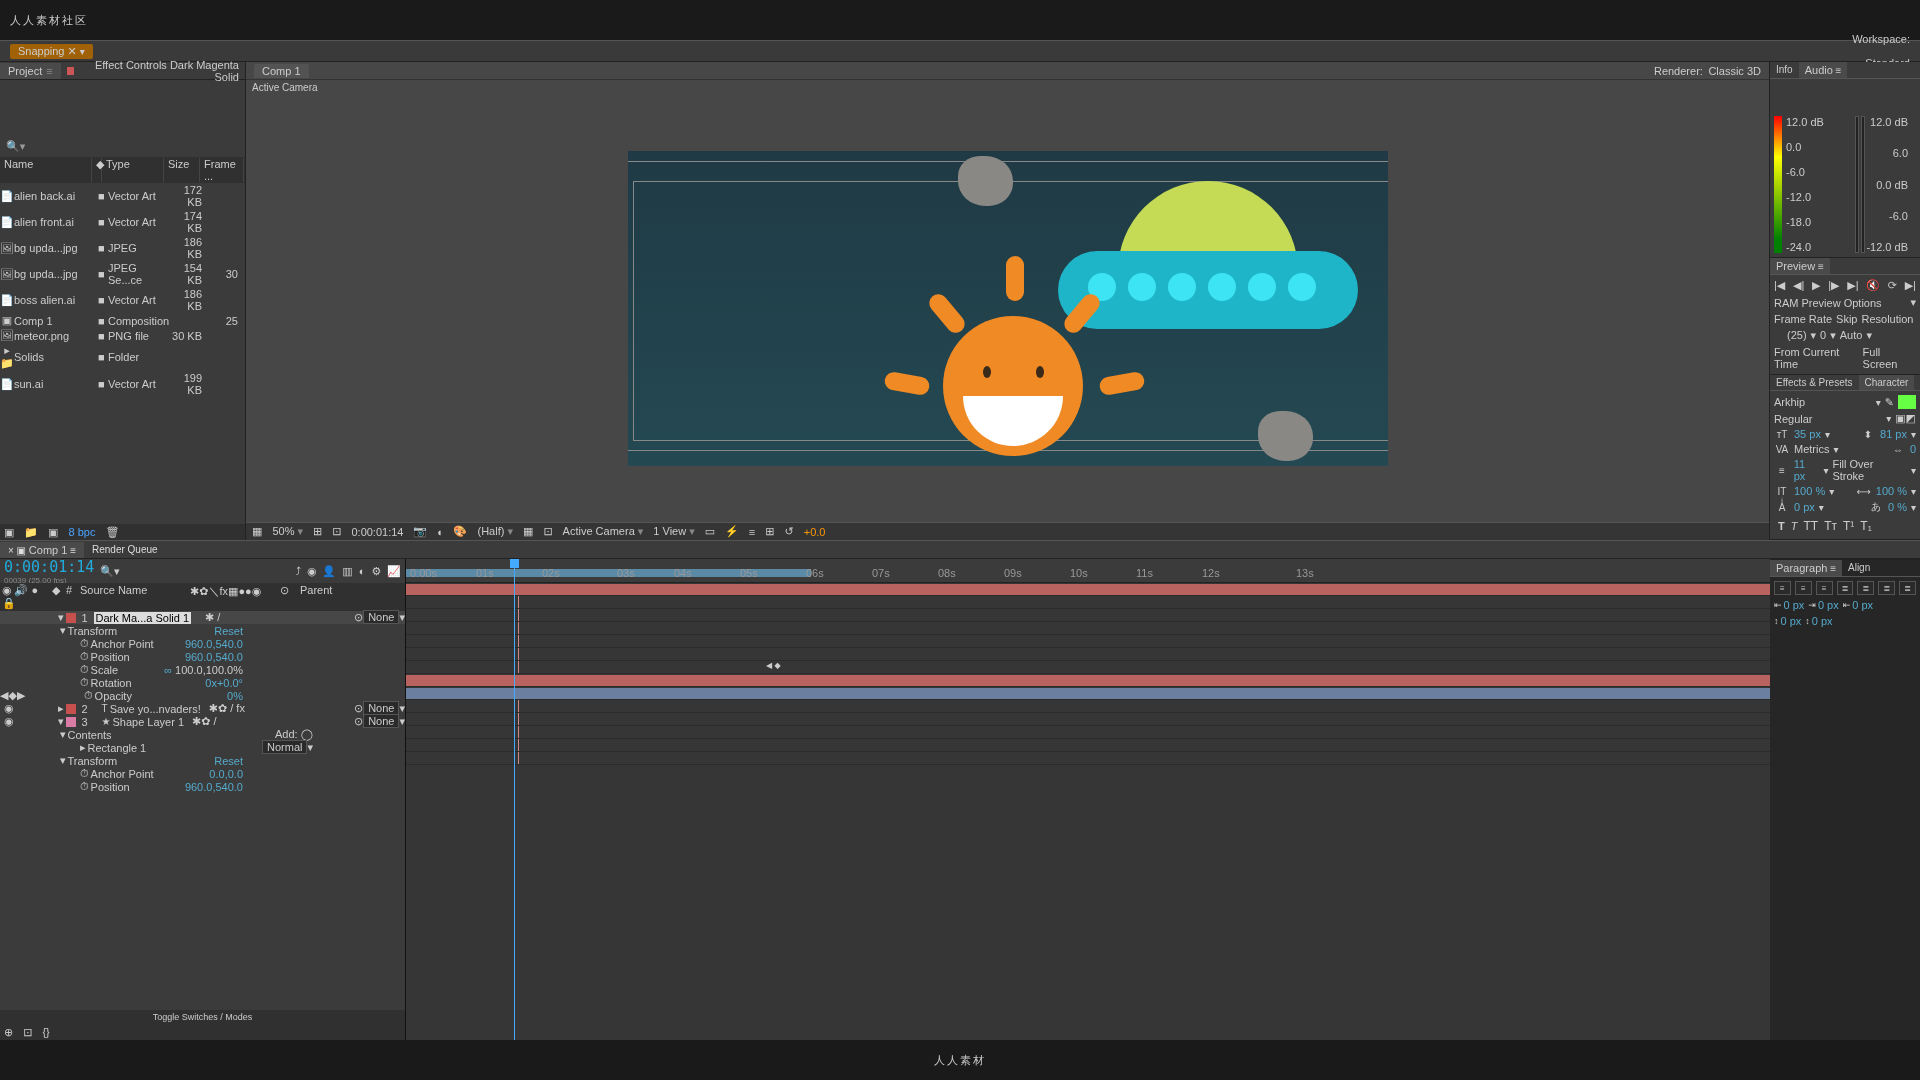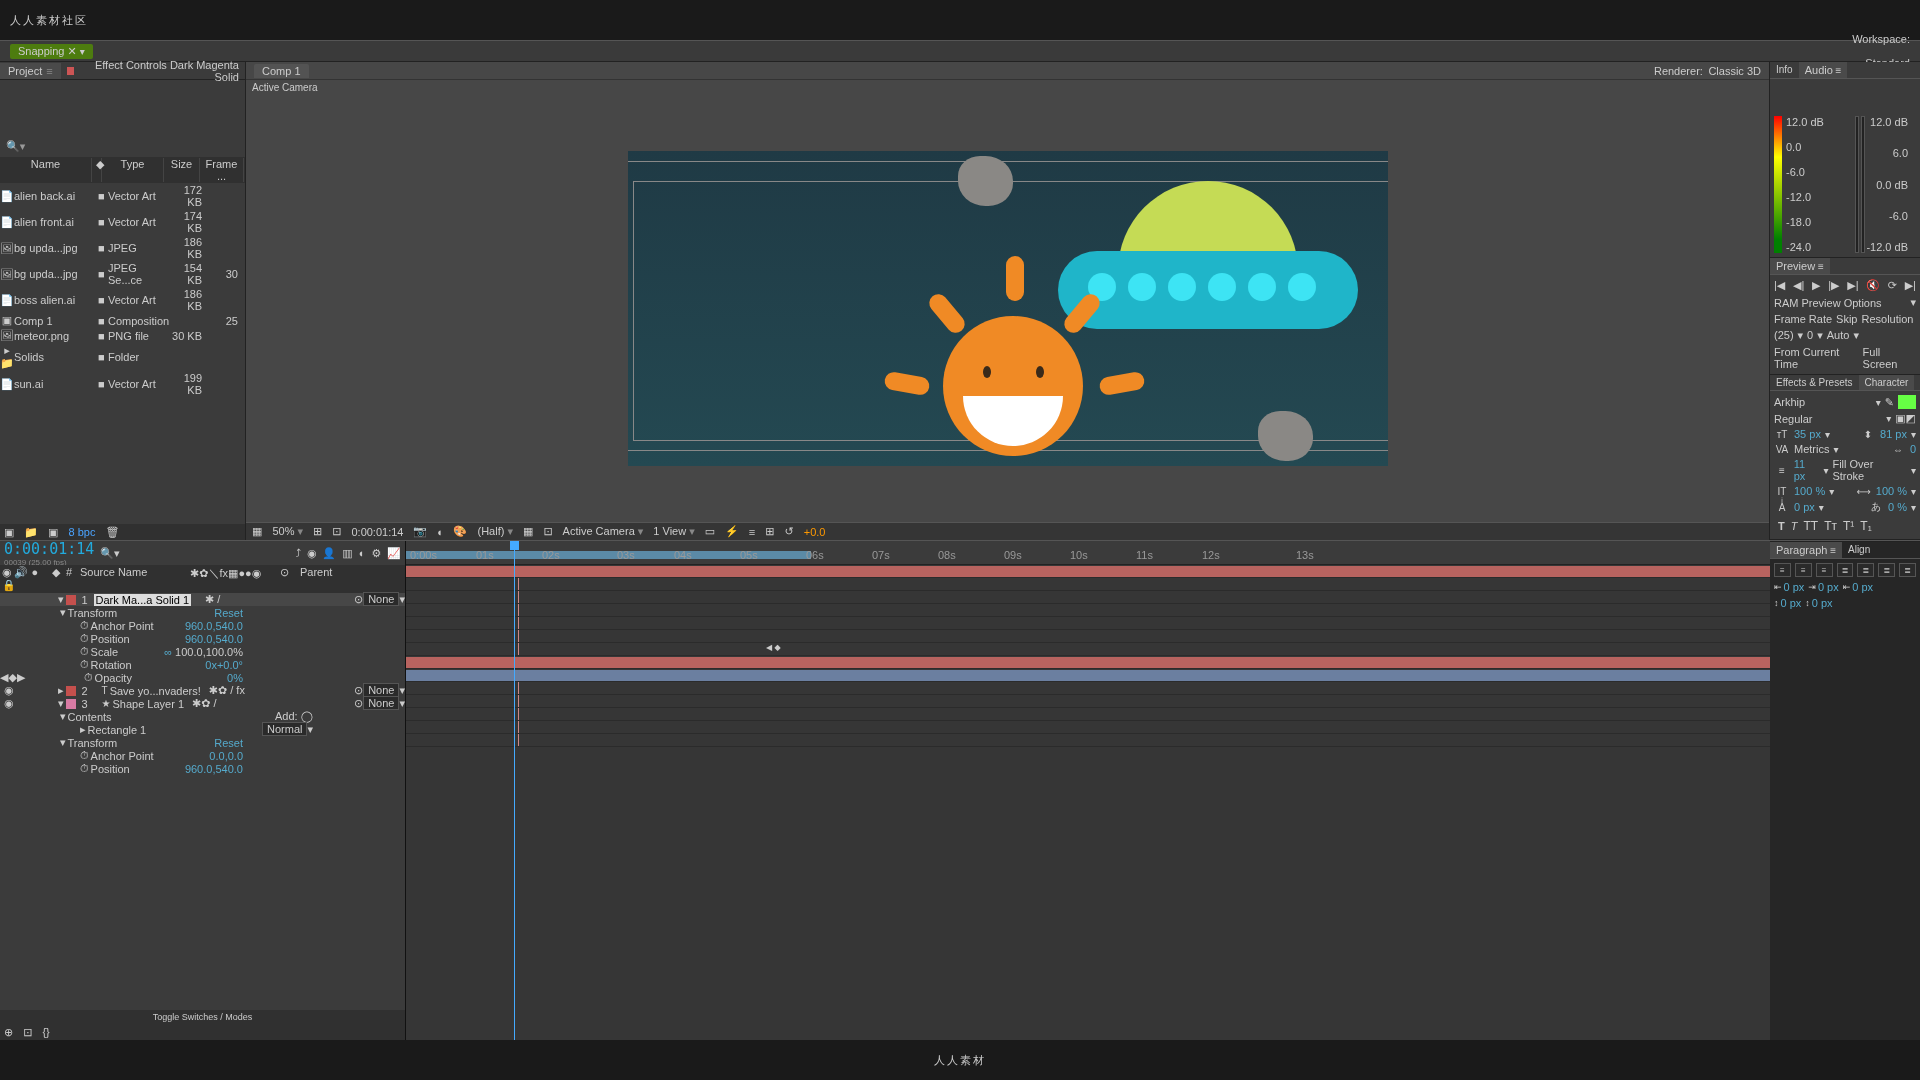--- a/index.html
+++ b/index.html
@@ -5,35 +5,35 @@
 * { margin:0; padding:0; box-sizing:border-box; font-family:"Segoe UI",Arial,sans-serif; font-size:11px; color:#ccc; user-select:none; }
 body { background:#262626; width:1920px; height:1080px; overflow:hidden; position:relative; }
 .row { display:flex; align-items:flex-end;flex-direction:column; }
 .col { display:flex; flex-direction:column; }
 
 
 .wm-bar { height:40px; background:#1a1a1a; display:flex; align-items:center; padding:0 10px; color:#888; font-size:18px; letter-spacing:2px; }
 
 
 .top-tool { height:22px; background:#3a3a3a; border-top:1px solid #555; border-bottom:1px solid #222; display:flex; align-items:center; gap:8px; padding:0 10px; }
-.tool-pill { padding:1px 8px; background:#4d7c0f; border-radius:2px; font-size:10px; display:flex; align-items:center; gap:3px;}
+.tool-pill { padding:1px 8px; background:#a16207; border-radius:2px; font-size:10px; display:flex; align-items:center; gap:3px;}
 
 
 .main { display:flex; height:478px; }
 .left-panel { width:246px; border-right:1px solid #222; display:flex; flex-direction:column; background:#3b3b3b;}
 .panel-tab-bar { height:18px; background:#3b3b3b; display:flex; align-items:center; border-bottom:1px solid #222;text-align:right; }
 .panel-tab { padding:2px 8px; font-size:10px; color:#ddd; }
 .panel-tab.active { background:#4a4a4a; }
 .panel-tab .menu-i { margin-left:4px; color:#888;}
 .panel-sub { padding:2px 6px; font-size:10px; color:#aaa; border-bottom:1px solid #2a2a2a; display:flex; align-items:center; gap:6px;}
 .stop-sq{width:8px;height:8px;background:#c55;}
 .proj-search { margin:60px 6px 4px 6px; display:flex; align-items:center; gap:4px; }
 .proj-search .mag{color:#999;}
 
-.proj-header { display:flex; background:#303030; padding:1px 0; font-size:10px;text-align:center; }
+.proj-header { display:flex; background:#303030; padding:1px 0; font-size:10px; }
 .proj-header span { border-right:1px solid #444; padding:0 4px; }
 .ph-name{width:92px;} .ph-type{width:62px;} .ph-size{width:36px;} .ph-frame{width:44px;}
 .proj-list { flex:1; overflow:hidden;}
 .proj-row { display:flex; padding:1px 0; font-size:10px; align-items:center; }
 .proj-row .ic{width:14px;text-align:center;}
 .pr-name{width:84px; white-space:nowrap; overflow:hidden; text-overflow:ellipsis;}
 .pr-tag{width:10px;}
 .pr-type{width:62px;} .pr-size{width:38px;text-align:right; padding-right:6px;} .pr-frame{width:30px;text-align:right;}
 .proj-bot { height:16px; background:#303030; display:flex; align-items:center; gap:10px; padding:0 4px;}
 .bpc{color:#4aa3ff;}
@@ -64,21 +64,21 @@
 .meter-grad{width:8px; height:100%; background:linear-gradient(red,yellow 30%,green 90%); margin-right:4px;}
 .meter-labels{font-size:8px; color:#aaa; display:flex; flex-direction:column; justify-content:space-between; margin-right:8px;}
 .meter-bar{width:4px; height:100%; background:#222; margin:0 1px; border:1px solid #555;}
 .meter-right{flex:1; display:flex; justify-content:flex-end; gap:0;}
 
 .preview-box{padding:4px; display:flex; flex-direction:column; gap:4px;}
 .transport{display:flex; gap:4px; justify-content:space-between;}
 .transport span{font-size:11px; cursor:pointer;}
 .ram-opts{font-size:10px; color:#ccc; display:flex; align-items:center; justify-content:space-between;}
 .fr-row{display:flex; font-size:9px; color:#999; gap:4px;}
-.fr-vals{display:flex; gap:4px;}
+.fr-vals{display:flex; gap:4px;margin-left:13px;}
 .fr-vals span{color:#ccc;}
 .fc-row{display:flex; justify-content:space-between; font-size:9px; color:#999;}
 
 .char-panel{padding:4px; display:flex; flex-direction:column; gap:3px;}
 .char-row{display:flex; align-items:center; gap:4px; font-size:10px;}
 .color-sw{width:18px;height:14px;background:#6f4;display:inline-block;}
 .char-val{color:#5ac;}
 .char-lbl{width:16px; text-align:center; font-size:10px;}
 .style-row{display:flex; gap:6px; padding:2px 4px; font-family:serif;}
 .style-row span{font-size:12px;}
@@ -391,20 +391,24 @@
           <span>Tᴛ</span>
           <span>T¹</span>
           <span>T₁</span>
         </div>
       </div>
     </div>
   </div>
 </div>
 
 <div class="timeline">
+  <div class="tl-tabs">
+    <span class="panel-tab active">× ▣ <span>Comp 1</span> ≡</span>
+    <span class="panel-tab">Render Queue</span>
+  </div>
   <div class="tl-body">
     <div class="tl-left">
       <div class="tl-time-row">
         <div class="col">
             <span class="timecode">0:00:01:14</span>
             <span class="frames">00039 (25.00 fps)</span>
           </div>
         <span>🔍▾</span>
         <div class="tl-tools">
           <span>⤴</span>

